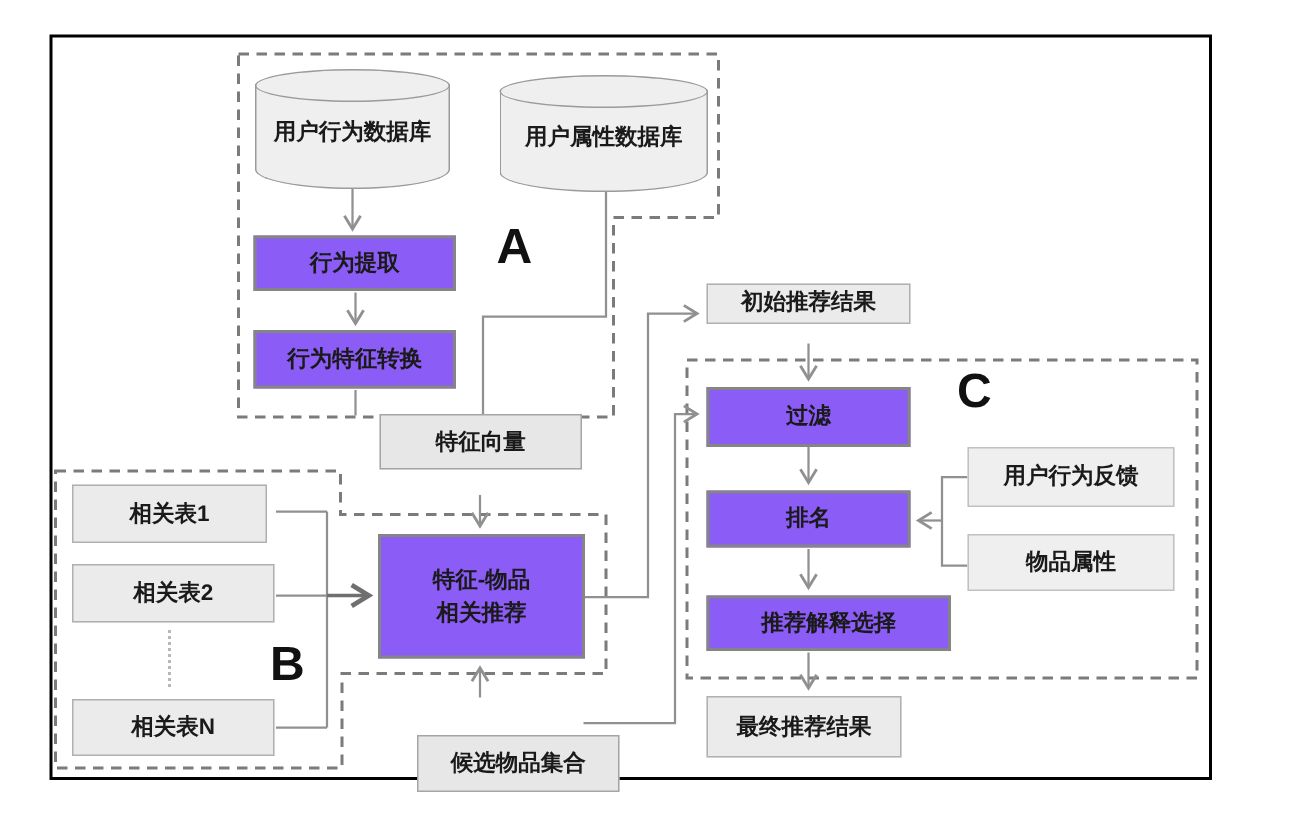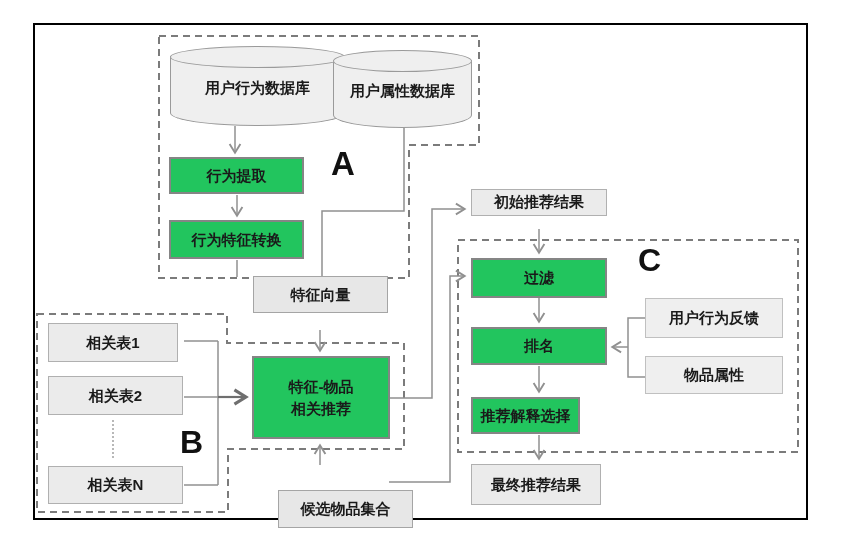--- a/index.html
+++ b/index.html
@@ -16,21 +16,21 @@
   svg.wires{position:absolute;left:0;top:0;width:863px;height:542px;}
 
   .node{
     position:absolute;display:flex;align-items:center;justify-content:center;
     box-sizing:border-box;text-align:center;
     font-size:15px;font-weight:bold;color:#1a1a1a;line-height:1.45;
   }
   .light{background:#ebebeb;border:1.5px solid #b0b0b0;}
   .lighter{background:#efefef;border:1.5px solid #c0c0c0;}
   .medium{background:#e7e7e7;border:1.5px solid #a5a5a5;}
-  .dark{background:#22c55e;border:2px solid #858585;}
+  .dark{background:#8b5cf6;border:2px solid #858585;}
 
   
   .cyl{position:absolute;}
   .cyl .cyl-top{
     position:absolute;left:0;right:0;top:0;height:22px;
     background:#efefef;border:1.7px solid #9a9a9a;border-radius:50%;
     box-sizing:border-box;z-index:2;
   }
   .cyl .cyl-body{
     position:absolute;left:0;right:0;top:10px;bottom:0;
@@ -92,21 +92,21 @@
       <path d="M539,229 V252" marker-end="url(#ar)"></path>
       <path d="M539,298 V321" marker-end="url(#ar)"></path>
       <path d="M539,366 V391" marker-end="url(#ar)"></path>
       <path d="M539,435 V458" marker-end="url(#ar)"></path>
 
       <path d="M645,318 H628 V377 H645"></path>
       <path d="M628,347 H613" marker-end="url(#ar)"></path>
     </g>
   </svg>
 
-  <div class="cyl" style="left:170px;top:46px;width:130px;height:80px;padding-left:45px;">
+  <div class="cyl" style="left:170px;top:46px;width:130px;height:80px;">
     <div class="cyl-body"></div>
     <div class="cyl-top"></div>
     <div class="cyl-label">用户行为数据库</div>
   </div>
   <div class="cyl" style="left:333px;top:50px;width:139px;height:78px;">
     <div class="cyl-body"></div>
     <div class="cyl-top"></div>
     <div class="cyl-label">用户属性数据库</div>
   </div>
 
@@ -141,21 +141,21 @@
 
   <div class="node light" style="left:471px;top:189px;width:136px;height:27px;font-family:Liberation Serif, serif;">
     <span>初始推荐结果</span>
   </div>
   <div class="node dark" style="left:471px;top:258px;width:136px;height:40px;">
     <span>过滤</span>
   </div>
   <div class="node dark" style="left:471px;top:327px;width:136px;height:38px;">
     <span>排名</span>
   </div>
-  <div class="node dark" style="left:471px;top:397px;width:109px;height:37px;">
+  <div class="node dark" style="left:471px;top:397px;width:163px;height:37px;">
     <span>推荐解释选择</span>
   </div>
   <div class="node light" style="left:471px;top:464px;width:130px;height:41px;">
     <span>最终推荐结果</span>
   </div>
   <div class="node lighter" style="left:645px;top:356px;width:138px;height:38px;">
     <span>物品属性</span>
   </div>
   <div class="node lighter" style="left:645px;top:298px;width:138px;height:40px;">
     <span>用户行为反馈</span>

